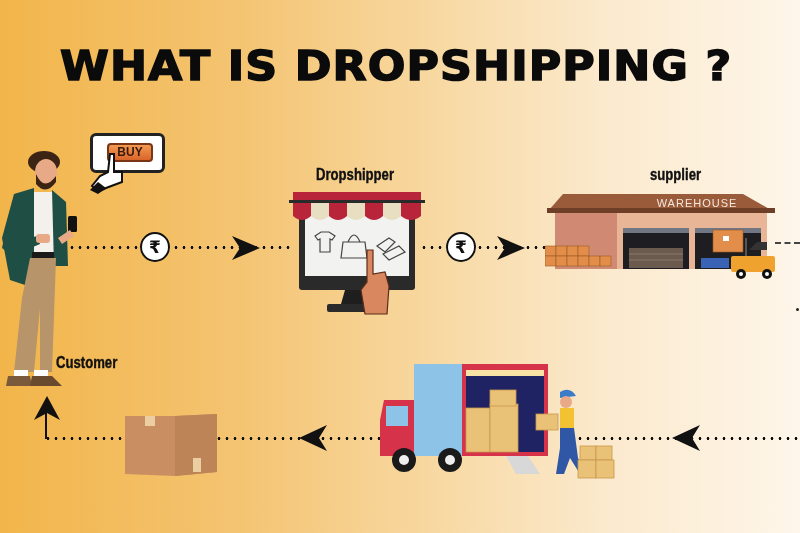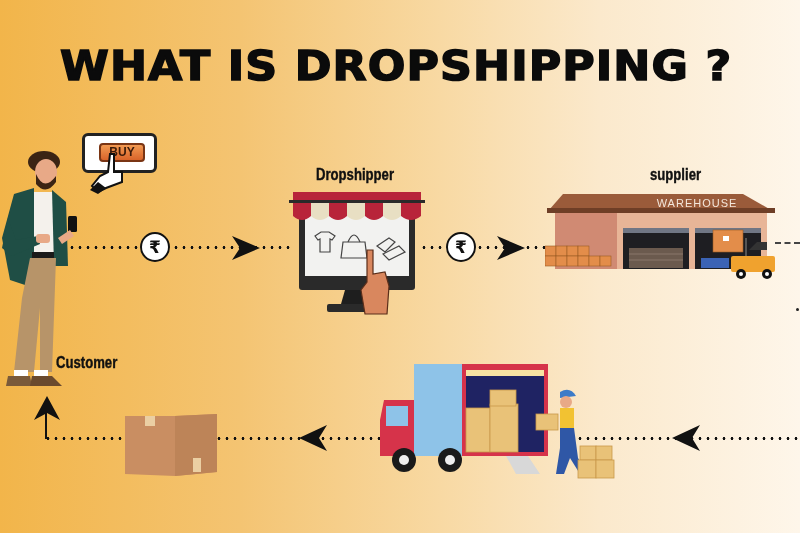--- a/index.html
+++ b/index.html
@@ -29,21 +29,21 @@
     background-image: radial-gradient(circle, #111 1.3px, transparent 1.6px);
     background-size: 8px 3px; background-repeat: repeat-x;
   }
   .rupee {
     position: absolute; width: 30px; height: 30px; border-radius: 50%;
     background: #fff; border: 2.5px solid #111;
     display: flex; align-items: center; justify-content: center;
     font-family: "DejaVu Sans", sans-serif; font-size: 17px; font-weight: 700; color: #111;
   }
   .buy-frame {
-    position: absolute; left: 82px; top: 133px; width: 75px; height: 40px;
+    position: absolute; left: 90px; top: 133px; width: 75px; height: 40px;
     border: 3px solid #222; border-radius: 6px; background: #fff;
   }
   .buy-btn {
     position: absolute; left: 14px; top: 7px; width: 46px; height: 19px;
     background: linear-gradient(#F29A52, #D9642A); border: 2px solid #7a3514; border-radius: 4px;
     color: #3a1a0a; font-weight: 700; font-size: 12px; text-align: center; line-height: 15px;
     font-family: "Liberation Sans", sans-serif;
   }
 </style>
 </head>

